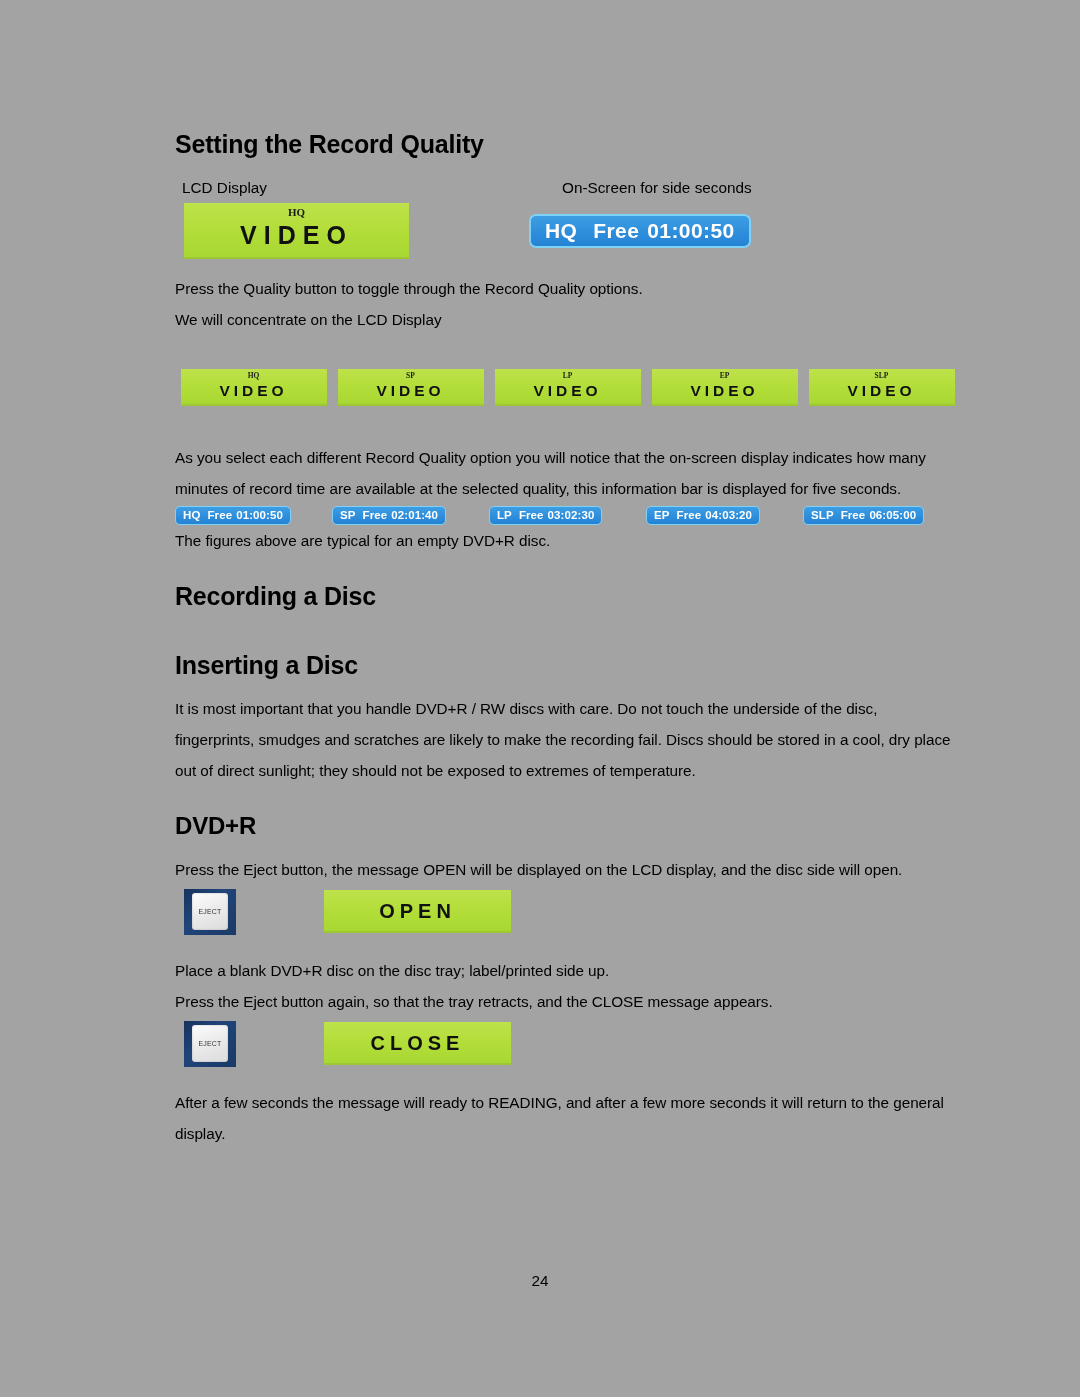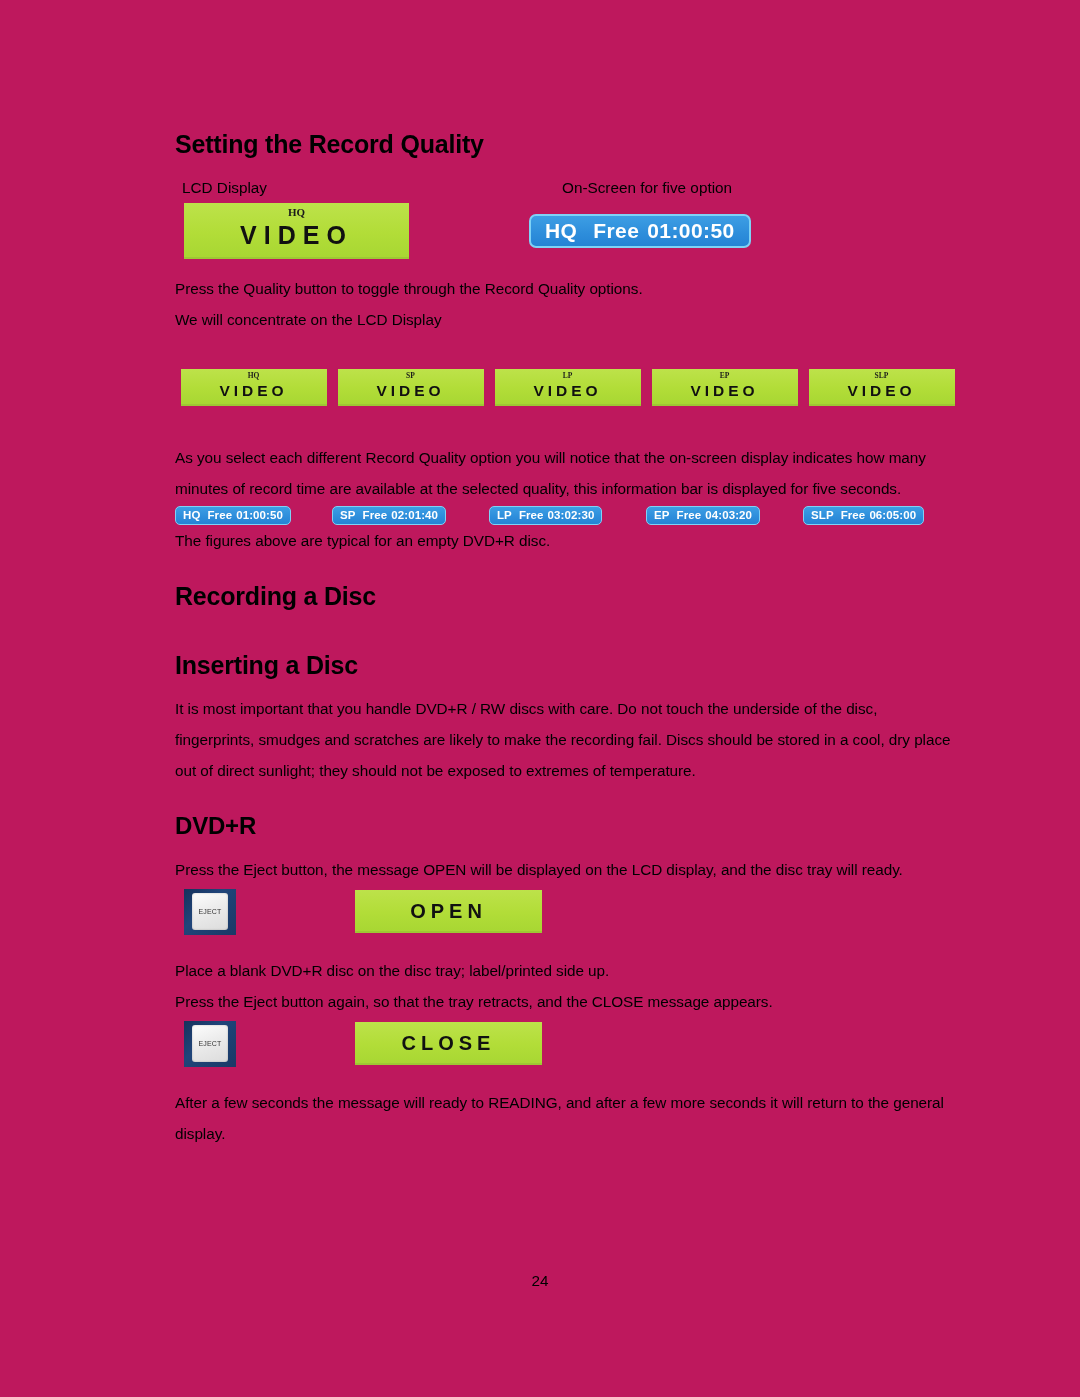--- a/index.html
+++ b/index.html
@@ -13,21 +13,21 @@
     font-family: "Liberation Sans", sans-serif;
     color: #000000;
     position: relative;
     overflow: hidden;
   }
   .page {
     position: absolute;
     left: 0; top: 0;
     width: 1080px;
     height: 1397px;
-    background: #be185d;
+    background: #a3a3a3;
   }
   .content {
     position: absolute;
     left: 175px;
     top: 130px;
     width: 785px;
   }
 
   h1.section-title {
     font-size: 25px;
@@ -182,21 +182,21 @@
   }
   .eject-cap span {
     font-size: 7px;
     color: #333333;
     letter-spacing: 0.2px;
     font-family: "Liberation Sans", sans-serif;
   }
   .msg-lcd {
     width: 187px;
     height: 43px;
-    margin-left: 119px;
+    margin-left: 88px;
   }
   .msg-lcd .lcd-word { font-size: 20px; letter-spacing: 5px; padding-bottom: 0; }
   .msg-lcd { align-items: center; }
 
   .page-number {
     position: absolute;
     top: 1272px;
     left: 0;
     width: 1080px;
     text-align: center;
@@ -207,21 +207,21 @@
 <body>
 
 <div class="page">
   <div class="content">
 
     <h1 class="section-title">Setting the Record Quality</h1>
 
 
     <div class="caption-row">
       <div class="cap-a">LCD Display</div>
-      <div class="cap-b">On-Screen for five option</div>
+      <div class="cap-b">On-Screen for side seconds</div>
     </div>
 
     <div style="display:flex; align-items:center; margin-top:6px;">
       <div class="lcd lcd-big">
         <span class="mode-tag">HQ</span>
         <span class="lcd-word">VIDEO</span>
       </div>
       <div style="width:120px;"></div>
       <div class="osd osd-big">
         <span class="osd-mode">HQ</span>
@@ -318,21 +318,21 @@
     <h1 class="section-title">Recording a Disc</h1>
 
     <div class="spacer-26"></div>
 
     <h1 class="section-title">Inserting a Disc</h1>
     <p class="body-text">It is most important that you handle DVD+R / RW discs with care. Do not touch the underside of the disc, fingerprints, smudges and scratches are likely to make the recording fail. Discs should be stored in a cool, dry place out of direct sunlight; they should not be exposed to extremes of temperature.</p>
 
     <div class="spacer-26"></div>
 
     <h1 class="section-title tight">DVD+R</h1>
-    <p class="body-text">Press the Eject button, the message OPEN will be displayed on the LCD display, and the disc tray will ready.</p>
+    <p class="body-text">Press the Eject button, the message OPEN will be displayed on the LCD display, and the disc side will open.</p>
 
     <div class="eject-row">
       <div class="eject-btn">
         <div class="eject-cap">
           <span>EJECT</span>
         </div>
       </div>
       <div class="lcd msg-lcd">
         <span class="lcd-word">OPEN</span>
       </div>

